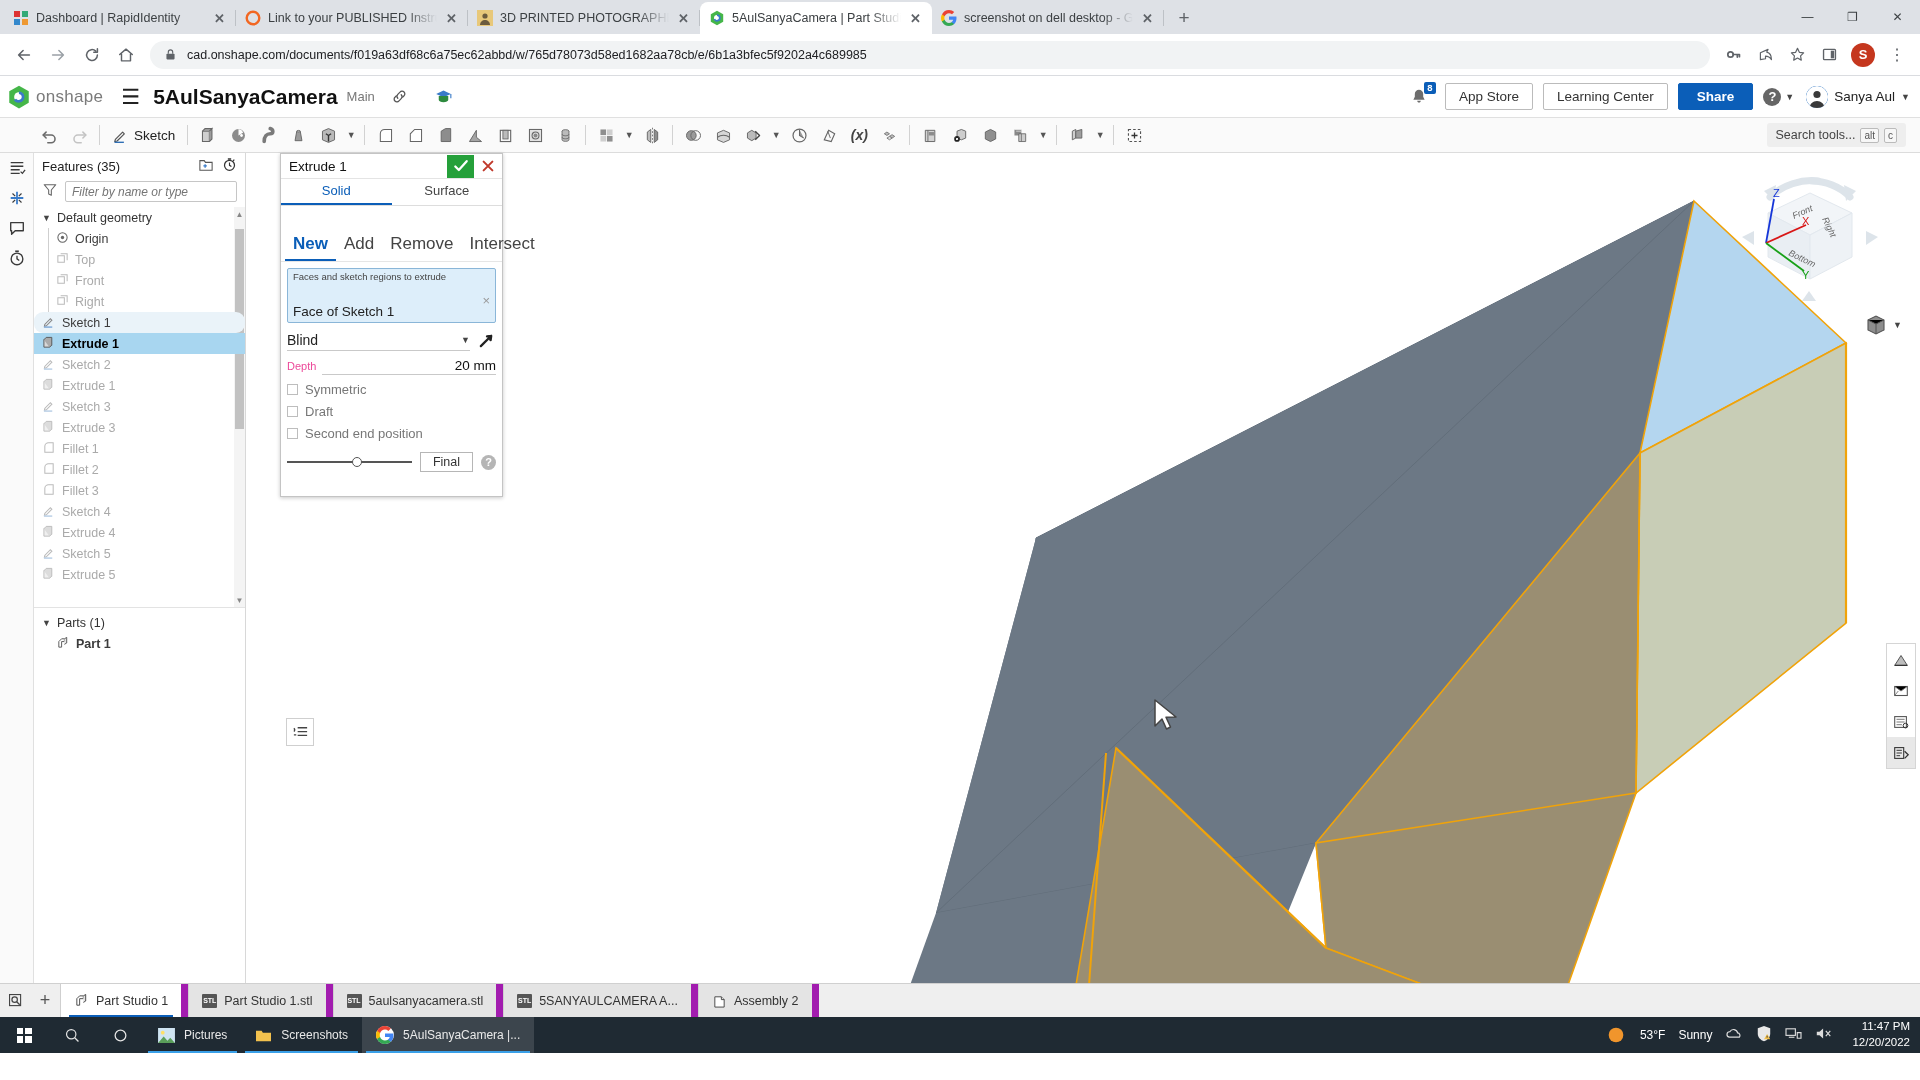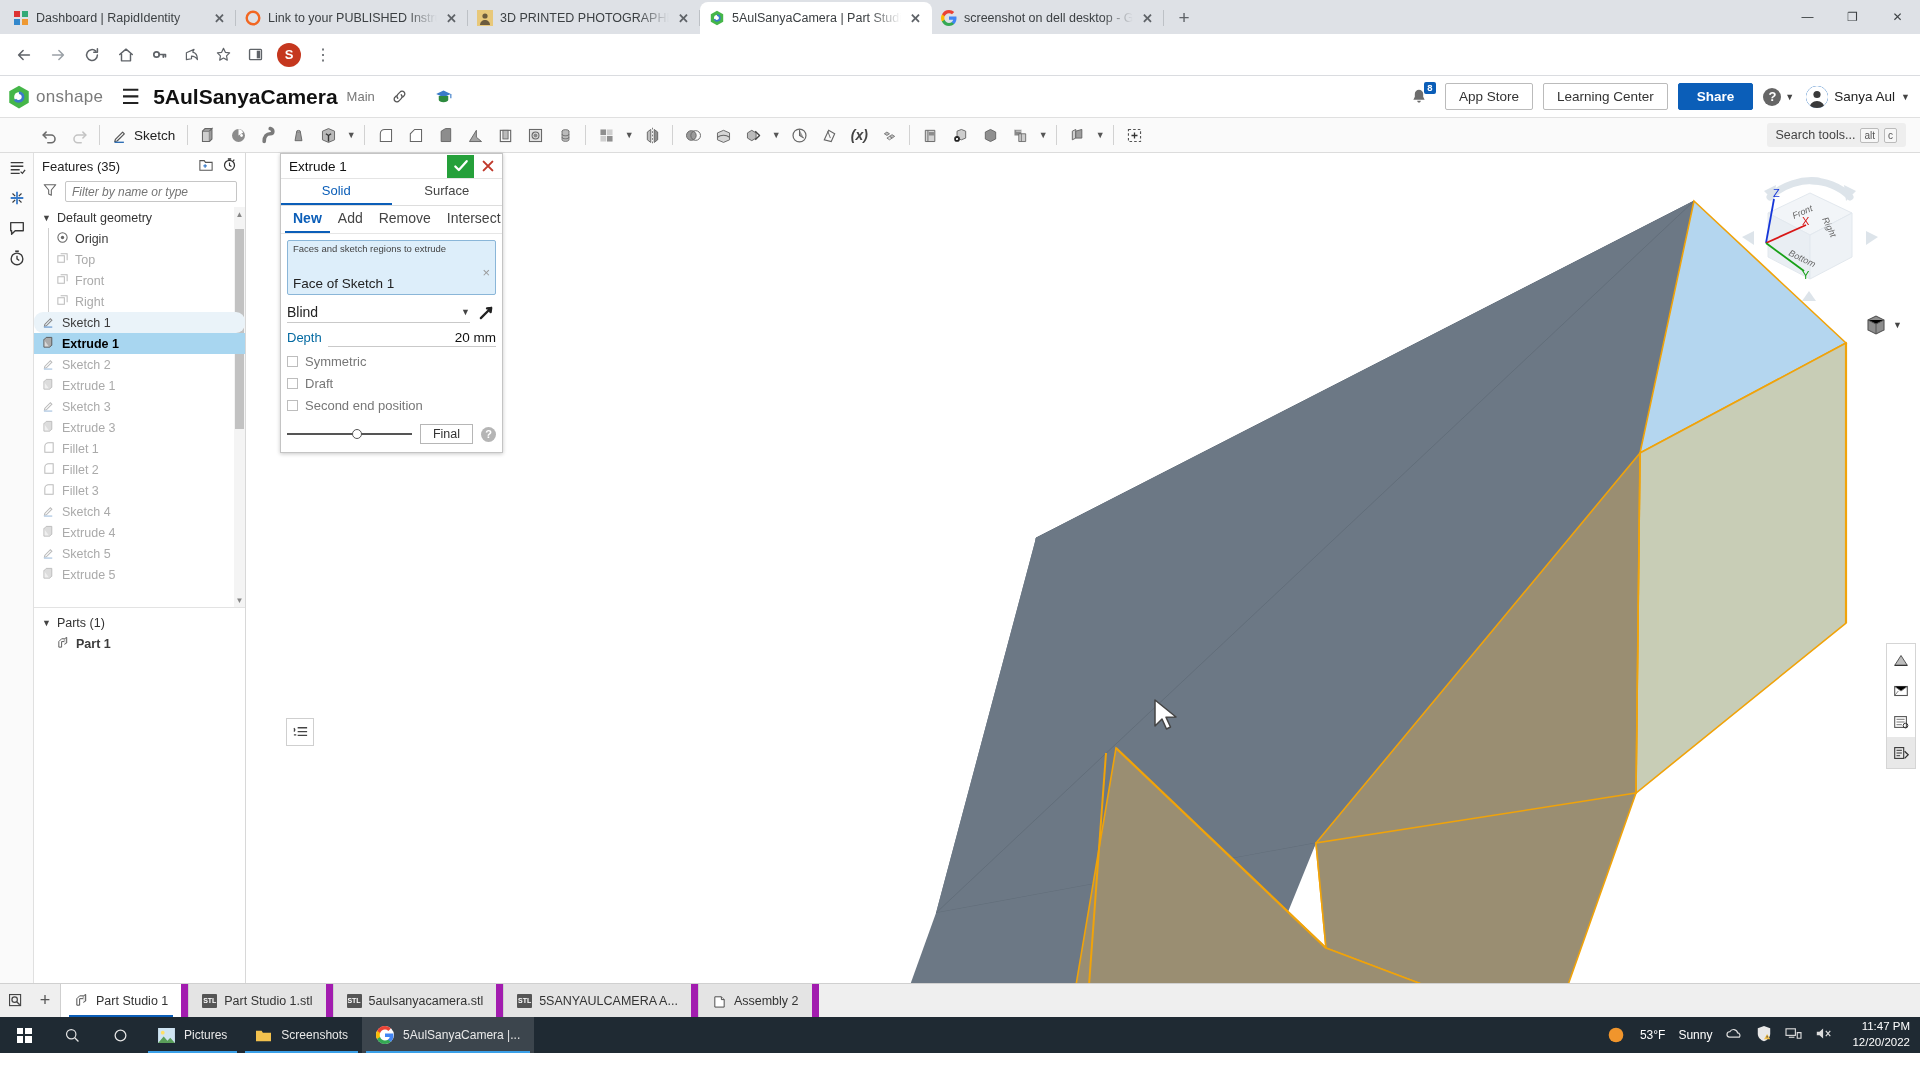--- a/index.html
+++ b/index.html
@@ -229,41 +229,41 @@
   .dlg-head { height: 25px; display:flex; align-items:center; padding-left:8px; border-bottom:1px solid #e4e4e4;}
   .dlg-head .t { flex:1; font-size:13.5px; color:#111; }
   .dlg-ok { width:27px; height:23px; background:#25a03a; color:#fff; display:flex;align-items:center;justify-content:center; font-size:15px;}
   .dlg-x { width:28px; height:23px; color:#c0392b; display:flex;align-items:center;justify-content:center; font-size:17px; font-weight:bold;}
   .dlg-tabs { display:flex; border-bottom:1px solid #ddd; }
   .dlg-tabs .t {
     flex:1; text-align:center; font-size:13px; padding: 4px 0 5px; color:#444;
   }
   .dlg-tabs .t.act { color:#0b5eb8; border-bottom: 2px solid #0b5eb8; font-weight:500; }
   .dlg-sub { display:flex; padding: 0 4px; border-bottom:1px solid #e6e6e6; }
-  .dlg-sub .t { font-size:14px; padding: 4px 8px 5px; color:#444; }
+  .dlg-sub .t { font-size:17px; padding: 4px 8px 5px; color:#444;margin-top:24px; }
   .dlg-sub .t.act { color:#0b5eb8; border-bottom:2px solid #0b5eb8; font-weight:600;}
-  .dlg-body { padding: 6px 6px 8px; }
+  .dlg-body { padding: 6px 6px 24px; }
   .sel-box {
     border: 1px solid #8ab6d8; background: #ddeefa; border-radius:2px;
     padding: 2px 5px 3px;
   }
   .sel-box .lbl { font-size: 9.5px; color:#444; }
   .sel-box .val { display:flex; align-items:center; font-size:13.5px; color:#222; }
   .sel-box .val span.v { flex:1;margin-top:22px; }
   .sel-box .val span.x { color:#999; font-size:13px; }
   .dd-row { display:flex; align-items:center; gap:6px; margin-top: 6px; }
   .dd {
     flex:1; border-bottom:1px solid #c9c9c9; display:flex; align-items:center;
     font-size:14px; color:#222; height: 22px;
   }
   .dd .v { flex:1; }
   .dd .c { color:#444; font-size:9px; }
   .arrowbtn { width:20px; display:flex; align-items:center; justify-content:center;}
   .depth-row { display:flex; align-items:baseline; gap:6px; margin-top: 7px; }
-  .depth-row .lab { font-size:13px; color:#0369a1; }
+  .depth-row .lab { font-size:11px; color:#ec4899; }
   .depth-row .fld {
     flex:1; border-bottom:1px solid #c9c9c9; text-align:right;
     font-size:13.5px; color:#111; padding-bottom:1px;
   }
   .chk-row { display:flex; align-items:center; gap:7px; margin-top:7px; font-size:13px; color:#777; }
   .chk { width:11px; height:11px; border:1px solid #bdbdbd; background:#fff; flex:0 0 auto;}
   .slider-row { display:flex; align-items:center; gap:8px; margin-top:11px; }
   .slider { flex:1; position:relative; height:12px; }
   .slider .trk { position:absolute; top:5px; left:0; right:0; height:2px; background:#555;}
   .slider .kn { position:absolute; top:1px; left:52%; width:10px;height:10px;border-radius:50%;background:#fff;border:1.5px solid #555;}
@@ -408,20 +408,27 @@
         <path d="M16 10a6 6 0 1 1-1.8-4.3" fill="none" stroke="#5f6368" stroke-width="1.7" stroke-linecap="round"></path>
         <path d="M16 3v4h-4" fill="none" stroke="#5f6368" stroke-width="1.7" stroke-linecap="round" stroke-linejoin="round"></path>
       </svg>
   </div>
   <div class="nav-btn">
     <svg width="18" height="18" viewBox="0 0 20 20">
         <path d="M3 9.5L10 3.5l7 6M5 9v7.5h10V9" fill="none" stroke="#5f6368" stroke-width="1.6" stroke-linecap="round" stroke-linejoin="round"></path>
       </svg>
   </div>
 
+  <div class="omnibox">
+    <svg width="13" height="13" viewBox="0 0 16 16">
+        <rect x="3" y="7" width="10" height="7" rx="1" fill="#5f6368"></rect>
+        <path d="M5.3 7V5a2.7 2.7 0 0 1 5.4 0v2" fill="none" stroke="#5f6368" stroke-width="1.4"></path>
+      </svg>
+    <span class="url">cad.onshape.com/documents/f019a63df68c6a75ec62abbd/w/765d78073d58ed1682aa78cb/e/6b1a3bfec5f9202a4c689985</span>
+  </div>
 
   <div class="tb-icon">
     <svg width="17" height="17" viewBox="0 0 20 20">
         <circle cx="6.5" cy="10" r="3.2" fill="none" stroke="#5f6368" stroke-width="2"></circle>
         <path d="M9.7 10H17M14.5 10v3M17 10v2.5" stroke="#5f6368" stroke-width="2" fill="none" stroke-linecap="round"></path>
       </svg>
   </div>
   <div class="tb-icon">
     <svg width="17" height="17" viewBox="0 0 20 20">
         <path d="M4 16V8l9-4-1.5 3.2C15 8 17 11.5 17 16c-2-3-5-4-7-4v3z" fill="none" stroke="#5f6368" stroke-width="1.4" stroke-linejoin="round"></path>

